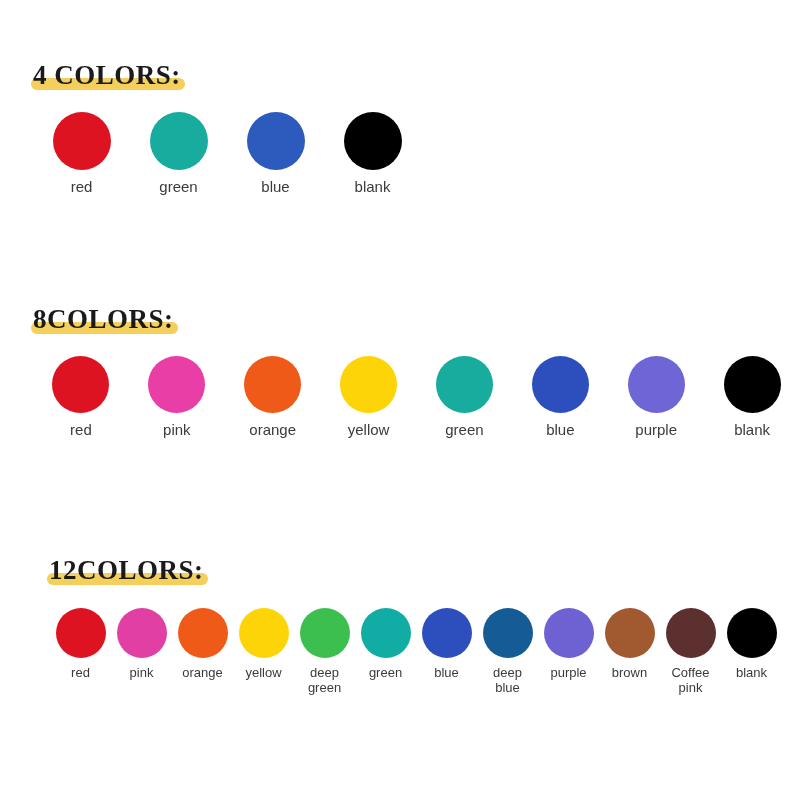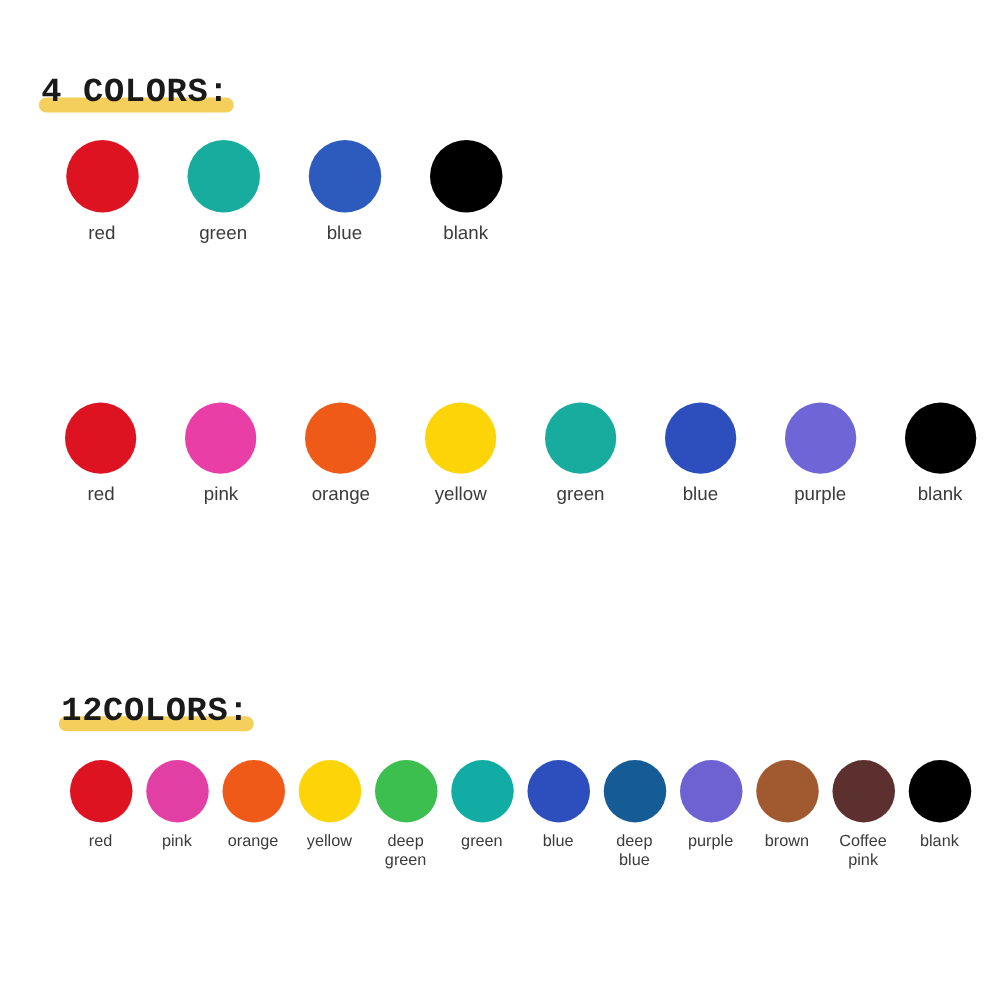--- a/index.html
+++ b/index.html
@@ -43,21 +43,21 @@
     right: -4px;
     bottom: 2px;
     height: 12px;
     background: #f4cf5c;
     border-radius: 6px;
     z-index: 0;
   }
   .heading-text {
     position: relative;
     z-index: 1;
-    font-family: Liberation Mono, monospace;
+    font-family: Liberation Serif, serif;
     font-weight: bold;
     font-size: 27px;
     letter-spacing: 0.5px;
     color: #1a1a1a;
     line-height: 34px;
     display: block;
     white-space: pre;
   }
 
   
@@ -128,20 +128,24 @@
           <div class="swatch-label" style="color: rgb(59, 59, 59);">blue</div>
         </div>
         <div class="swatch">
           <div class="dot" style="background: rgb(0, 0, 0);"></div>
           <div class="swatch-label" style="color: rgb(59, 59, 59);">blank</div>
         </div>
       </div>
   </div>
 
   <div class="section" id="section-8">
+    <div class="heading-wrap">
+      <span class="heading-marker" style="background: rgb(244, 207, 92);"></span>
+      <span class="heading-text" style="color: rgb(26, 26, 26);">8COLORS:</span>
+    </div>
     <div class="swatch-row" id="row-8">
         <div class="swatch">
           <div class="dot" style="background: rgb(222, 19, 34);"></div>
           <div class="swatch-label" style="color: rgb(59, 59, 59);">red</div>
         </div>
         <div class="swatch">
           <div class="dot" style="background: rgb(232, 62, 166);"></div>
           <div class="swatch-label" style="color: rgb(59, 59, 59);">pink</div>
         </div>
         <div class="swatch">

